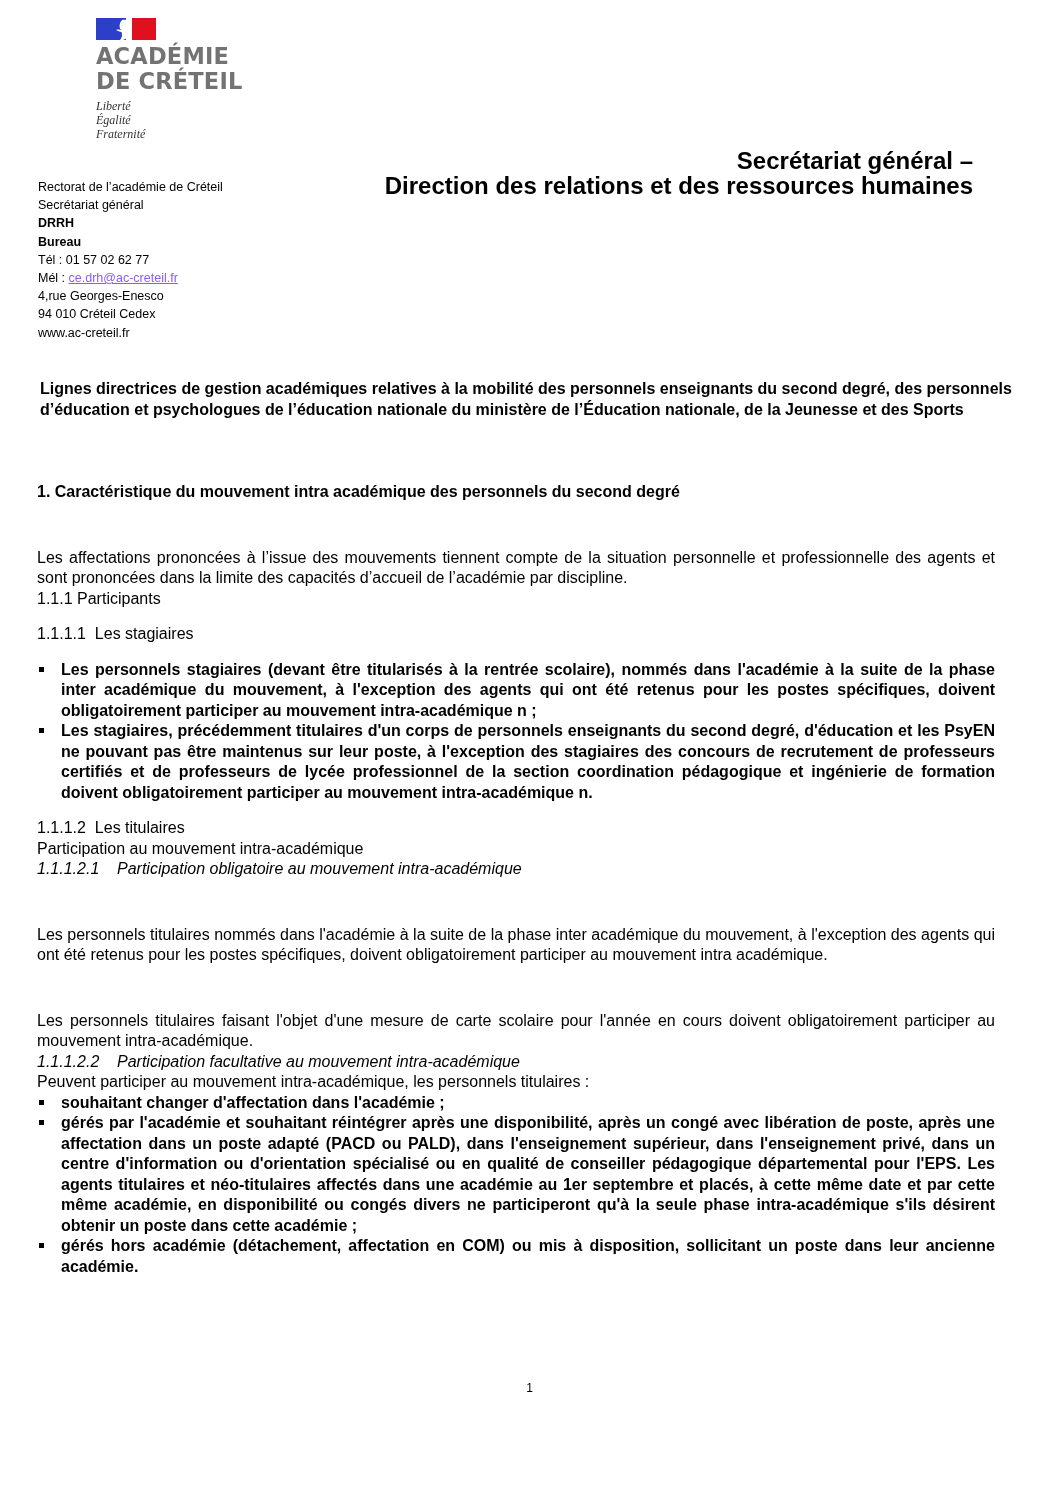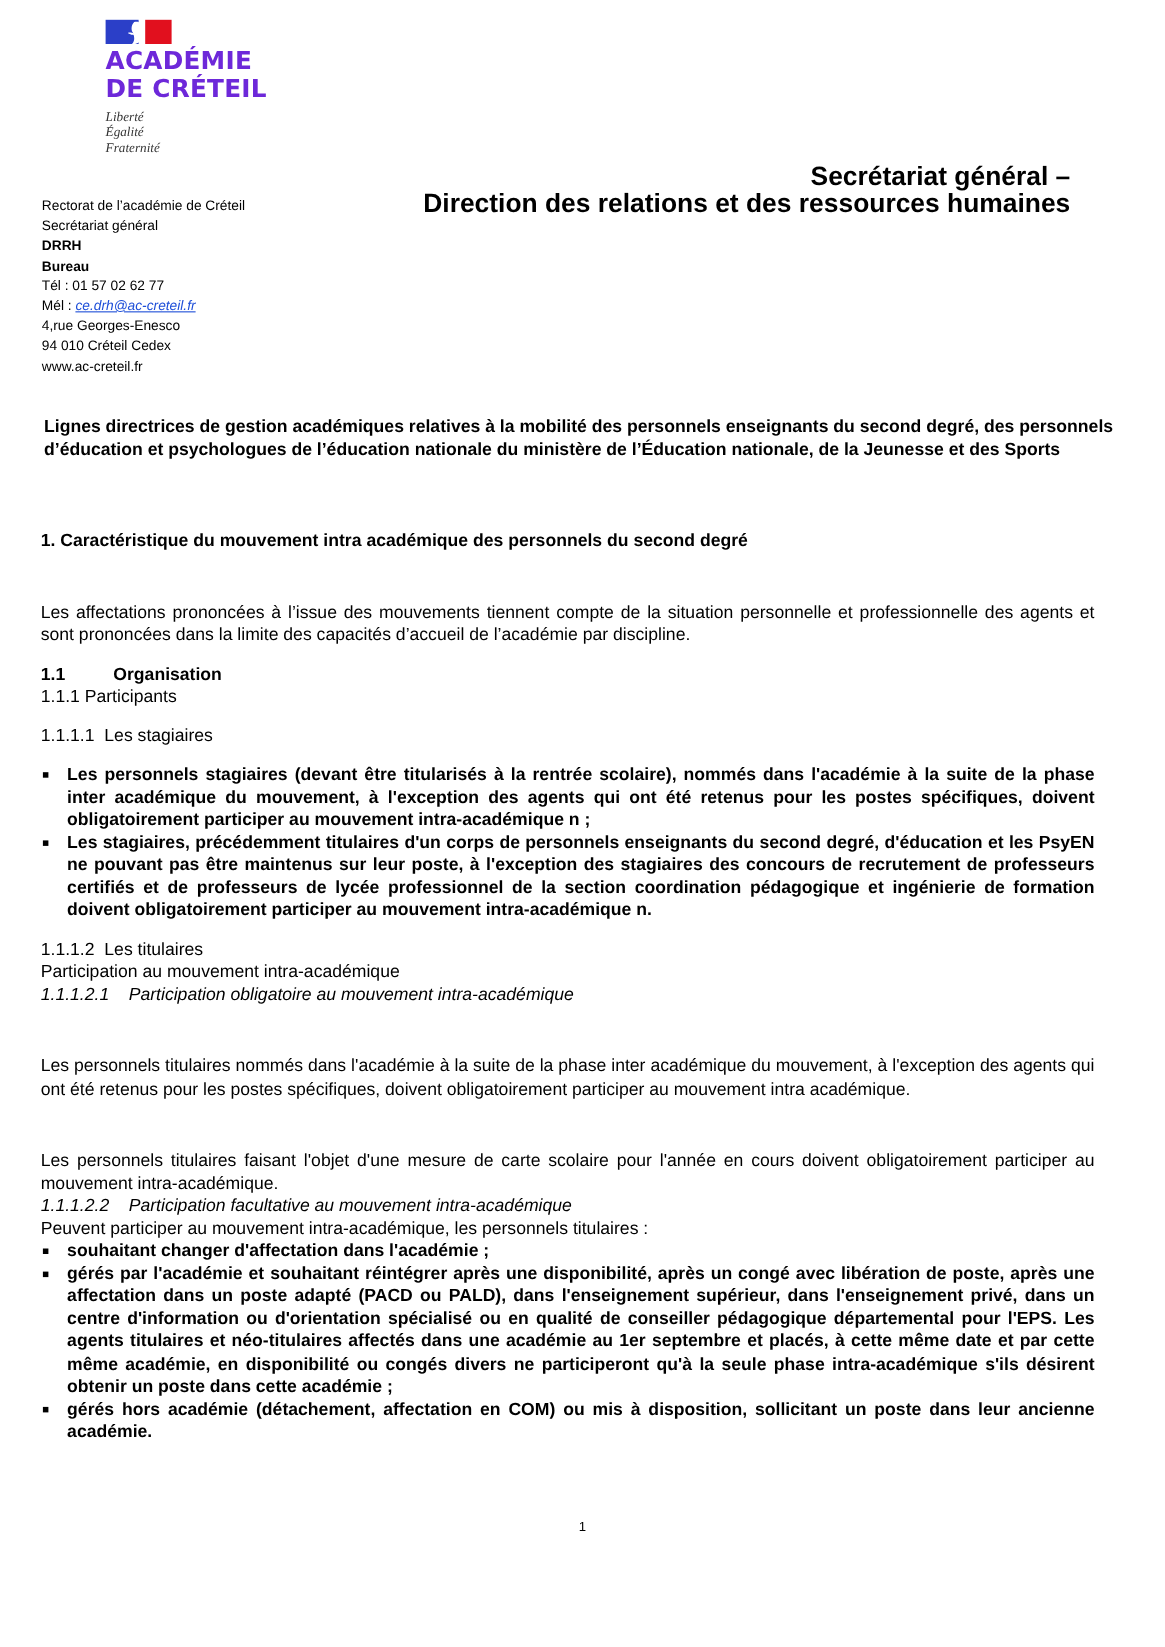--- a/index.html
+++ b/index.html
@@ -3,25 +3,25 @@
 <meta charset="utf-8">
 <style>
   html, body { margin: 0; padding: 0; background: #ffffff; }
   body { width: 1059px; height: 1497px; position: relative; overflow: hidden;
          font-family: "Liberation Sans", sans-serif; color: #000; }
   .logo { position: absolute; left: 96px; top: 18px; }
   .flag { position: relative; width: 60px; height: 22px; }
   .flag .blue { position: absolute; left: 0; top: 0; width: 30px; height: 22px; background: #2b3fc8; }
   .flag .red { position: absolute; left: 36px; top: 0; width: 24px; height: 22px; background: #e1101e; }
   .flag .marianne { position: absolute; left: 20px; top: 1px; width: 18px; height: 21px; }
-  .logo-title { font-family: "DejaVu Sans", sans-serif; font-weight: bold; font-size: 22.5px; line-height: 25px; color: #6d28d9; margin-top: 4px; letter-spacing: 0.2px; }
+  .logo-title { font-family: "DejaVu Sans", sans-serif; font-weight: bold; font-size: 22.5px; line-height: 25px; color: #737373; margin-top: 4px; letter-spacing: 0.2px; }
   .motto { font-family: Liberation Serif, serif; font-style: italic; font-size: 12px; line-height: 14px; color: #333; margin-top: 5px; }
   .sender { position: absolute; left: 38px; top: 178px; font-size: 12.5px; line-height: 18.2px; }
   .sender .b { font-weight: bold; }
-  .sender a { color: #1d4ed8; text-decoration: underline; font-style: italic; }
+  .sender a { color: #8b5cf6; text-decoration: underline; }
   .direction { position: absolute; right: 86px; top: 148px; text-align: right; font-weight: bold; font-size: 24px; line-height: 25px; }
   .doc-title { position: absolute; left: 40px; width: 980px; top: 378px; font-weight: bold; font-size: 16px; line-height: 21px; }
   .content { position: absolute; left: 37px; width: 958px; top: 482px; font-size: 16px; line-height: 20.5px; }
   .h1 { font-weight: bold; margin: 0 0 17px 0; }
   p { margin: 0; }
   .just { text-align: justify; margin-top: 45px; }
   .h2 { font-weight: bold; margin-top: 15px; }
   .h2 .num { display: inline-block; width: 66px; }
   .gap { height: 15px; }
   ul.bul { list-style: none; padding: 0; margin: 0; font-weight: bold; }
@@ -70,21 +70,20 @@
   <div>Secrétariat général –</div>
   <div>Direction des relations et des ressources humaines</div>
 </div>
 
 <div class="doc-title">Lignes directrices de gestion académiques relatives à la mobilité des personnels enseignants du second degré, des personnels d’éducation et psychologues de l’éducation nationale du ministère de l’Éducation nationale, de la Jeunesse et des Sports</div>
 
 <div class="content">
   <p class="h1">1. Caractéristique du mouvement intra académique des personnels du second degré</p>
   <p class="just">Les affectations prononcées à l’issue des mouvements tiennent compte de la situation personnelle et professionnelle des agents et sont prononcées dans la limite des capacités d’accueil de l’académie par discipline.</p>
 
-  <div class="h2"><span class="num">1.1</span><span>Organisation</span></div>
   <p>1.1.1 Participants</p>
   <div class="gap"></div>
   <p><span>1.1.1.1</span>&nbsp;&nbsp;<span>Les stagiaires</span></p>
   <div class="gap"></div>
   <ul class="bul">
     <li><span class="mark"></span><span>Les personnels stagiaires (devant être titularisés à la rentrée scolaire), nommés dans l'académie à la suite de la phase inter académique du mouvement, à l'exception des agents qui ont été retenus pour les postes spécifiques, doivent obligatoirement participer au mouvement intra-académique n ;</span></li>
     <li><span class="mark"></span><span>Les stagiaires, précédemment titulaires d'un corps de personnels enseignants du second degré, d'éducation et les PsyEN ne pouvant pas être maintenus sur leur poste, à l'exception des stagiaires des concours de recrutement de professeurs certifiés et de professeurs de lycée professionnel de la section coordination pédagogique et ingénierie de formation doivent obligatoirement participer au mouvement intra-académique n.</span></li>
   </ul>
   <div class="gap"></div>
   <p><span>1.1.1.2</span>&nbsp;&nbsp;<span>Les titulaires</span></p>

